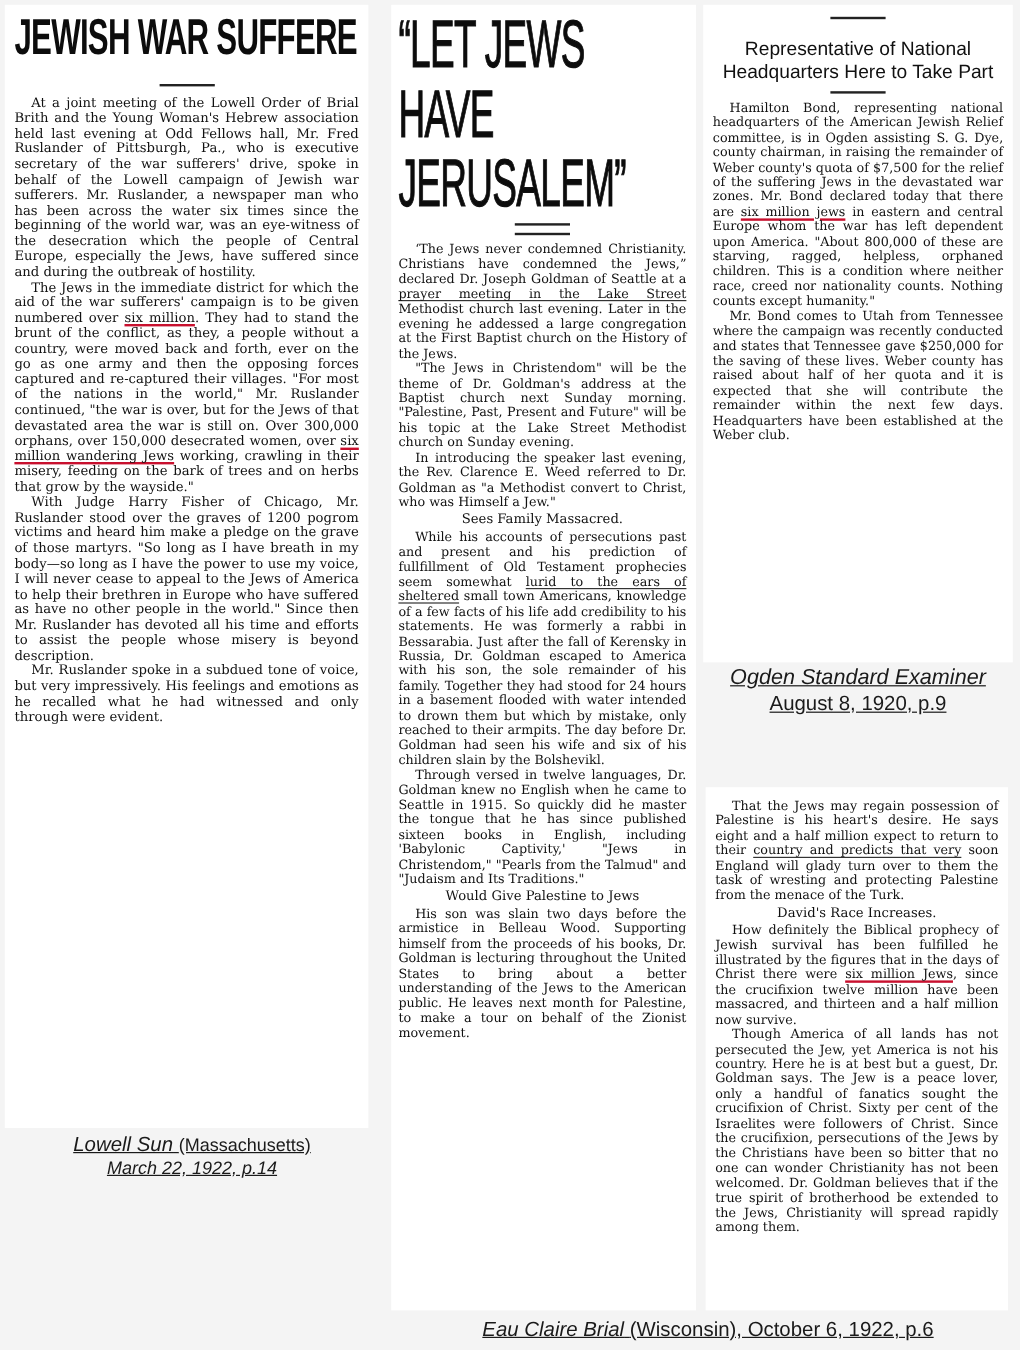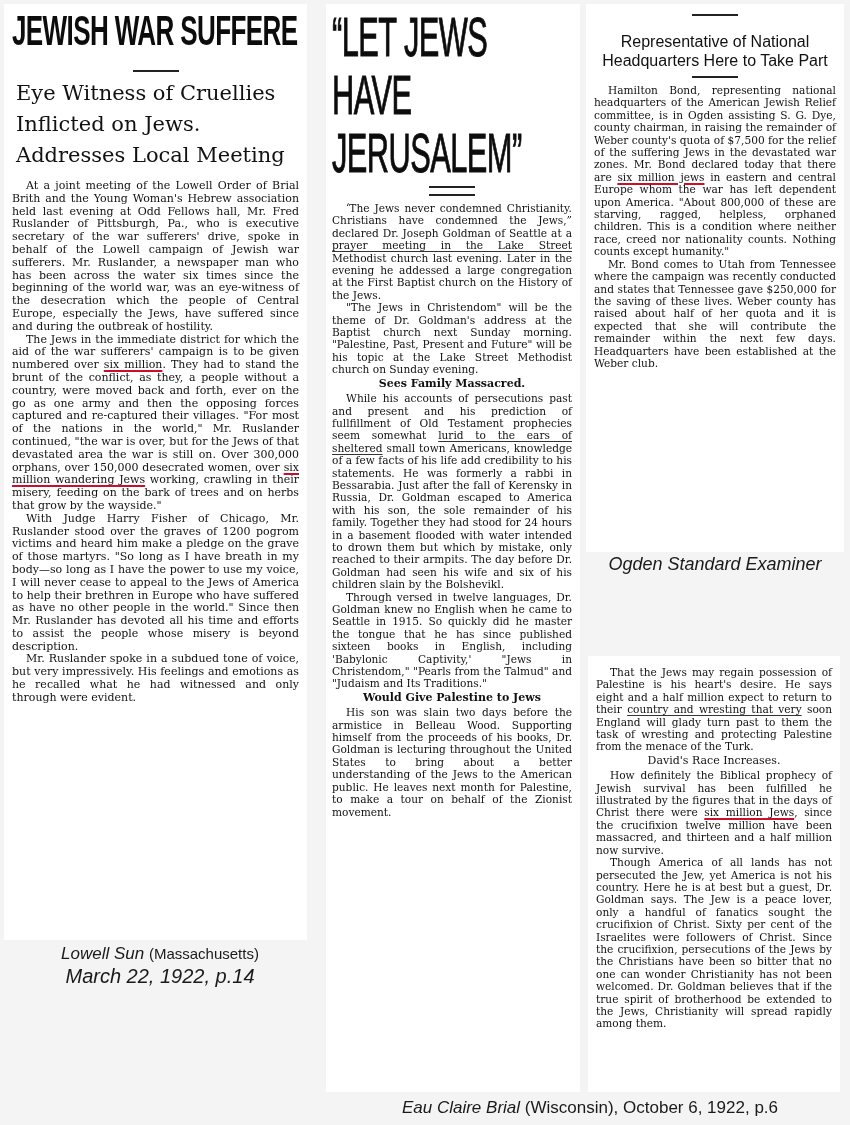--- a/index.html
+++ b/index.html
@@ -24,82 +24,83 @@
   }
   .body-text {
     font-family: "DejaVu Serif", serif;
     font-size: 10.6px; line-height: 12.4px; text-align: justify;
     margin: 0;
   }
   .body-text p { margin: 0; text-indent: 14px; }
   .ul-red { text-decoration: underline; text-decoration-color: #c8102e; text-decoration-thickness: 2px; text-underline-offset: 2px; }
   .ul-blk { text-decoration: underline; text-decoration-color: #333; text-underline-offset: 2px; }
   .subhead-small {
-    font-weight: bold; text-align: center; font-size: 11px; margin: 2px 0;
+    font-weight: normal; text-align: center; font-size: 11px; margin: 2px 0;
   }
   .caption {
     position: absolute; font-family: "Liberation Sans", sans-serif;
-    color: #1a1a1a; text-align: center;
+    color: #1a1a1a; text-align: center; text-decoration: underline;
   }
   .caption i { font-style: italic; }
 </style>
 </head>
 <body>
 
 <div class="clip" style="left:4px; top:4px; width:303px; height:936px; padding:6px 8px 0 8px;">
   <div style="height:54px; overflow:hidden;">
     <div class="headline" style="font-size:42px; transform:scaleX(0.62); width:470px; white-space:nowrap; text-align:left;">Jewish War Sufferers</div>
   </div>
   <div class="rule"></div>
-  <div class="sub" style="font-size:21px; line-height:31px; text-align:left; padding:0 4px; height:94px;">Eye Witness of Cruellies Inflicted on Jews. Addresses Local Meeting</div>
   <div class="body-text" style="font-weight:normal; font-size:11px; line-height:12.8px; margin-top:8px;">
     <p>At a joint meeting of the Lowell Order of Brial Brith and the Young Woman's Hebrew association held last evening at Odd Fellows hall, Mr. Fred Ruslander of Pittsburgh, Pa., who is executive secretary of the war sufferers' drive, spoke in behalf of the Lowell campaign of Jewish war sufferers. Mr. Ruslander, a newspaper man who has been across the water six times since the beginning of the world war, was an eye-witness of the desecration which the people of Central Europe, especially the Jews, have suffered since and during the outbreak of hostility.</p>
     <p><span>The Jews in the immediate district for which the aid of the war sufferers' campaign is to be given numbered over</span> <span class="ul-red">six million</span><span>. They had to stand the brunt of the conflict, as they, a people without a country, were moved back and forth, ever on the go as one army and then the opposing forces captured and re-captured their villages. "For most of the nations in the world," Mr. Ruslander continued, "the war is over, but for the Jews of that devastated area the war is still on. Over 300,000 orphans, over 150,000 desecrated women, over</span> <span class="ul-red">six million wandering Jews</span> <span>working, crawling in their misery, feeding on the bark of trees and on herbs that grow by the wayside."</span></p>
     <p>With Judge Harry Fisher of Chicago, Mr. Ruslander stood over the graves of 1200 pogrom victims and heard him make a pledge on the grave of those martyrs. "So long as I have breath in my body—so long as I have the power to use my voice, I will never cease to appeal to the Jews of America to help their brethren in Europe who have suffered as have no other people in the world." Since then Mr. Ruslander has devoted all his time and efforts to assist the people whose misery is beyond description.</p>
     <p>Mr. Ruslander spoke in a subdued tone of voice, but very impressively. His feelings and emotions as he recalled what he had witnessed and only through were evident.</p>
   </div>
 </div>
 <div class="caption" style="left:20px; top:944px; width:280px;text-align:center;">
   <div style="font-size:17px;"><i>Lowell Sun</i> <span style="font-size:15px;">(Massachusetts)</span></div>
-  <div style="font-size:20px; font-style:italic; margin-top:1px;">March 22, 1922, p.14</div>
+  <div style="font-size:15px; font-style:italic; margin-top:1px;">March 22, 1922, p.14</div>
 </div>
 
 <div class="clip" style="left:326px; top:4px; width:254px; height:1088px; padding:4px 8px 0 6px;">
   <div style="height:172px; overflow:hidden;">
     <div class="headline" style="font-size:56px; line-height:58px; transform:scaleX(0.55); width:440px; text-align:left; font-weight:normal; -webkit-text-stroke:1px #111;">“Let Jews Have Jerusalem” Says Dr. Goldman Here</div>
   </div>
   <div class="rule"></div>
   <div class="rule"></div>
   <div class="body-text">
     <p><span>‘The Jews never condemned Christianity. Christians have condemned the Jews,” declared Dr. Joseph Goldman of Seattle at a</span> <span class="ul-blk">prayer meeting in the Lake Street</span> <span>Methodist church last evening. Later in the evening he addessed a large congregation at the First Baptist church on the History of the Jews.</span></p>
     <p>"The Jews in Christendom" will be the theme of Dr. Goldman's address at the Baptist church next Sunday morning. "Palestine, Past, Present and Future" will be his topic at the Lake Street Methodist church on Sunday evening.</p>
+    <p>In introducing the speaker last evening, the Rev. Clarence E. Weed referred to Dr. Goldman as "a Methodist convert to Christ, who was Himself a Jew."</p>
     <div class="subhead-small">Sees Family Massacred.</div>
     <p><span>While his accounts of persecutions past and present and his prediction of fullfillment of Old Testament prophecies seem somewhat</span> <span class="ul-blk">lurid to the ears of sheltered</span> <span>small town Americans, knowledge of a few facts of his life add credibility to his statements. He was formerly a rabbi in Bessarabia. Just after the fall of Kerensky in Russia, Dr. Goldman escaped to America with his son, the sole remainder of his family. Together they had stood for 24 hours in a basement flooded with water intended to drown them but which by mistake, only reached to their armpits. The day before Dr. Goldman had seen his wife and six of his children slain by the Bolshevikl.</span></p>
     <p>Through versed in twelve languages, Dr. Goldman knew no English when he came to Seattle in 1915. So quickly did he master the tongue that he has since published sixteen books in English, including 'Babylonic Captivity,' "Jews in Christendom," "Pearls from the Talmud" and "Judaism and Its Traditions."</p>
     <div class="subhead-small">Would Give Palestine to Jews</div>
     <p>His son was slain two days before the armistice in Belleau Wood. Supporting himself from the proceeds of his books, Dr. Goldman is lecturing throughout the United States to bring about a better understanding of the Jews to the American public. He leaves next month for Palestine, to make a tour on behalf of the Zionist movement.</p>
   </div>
 </div>
 
 <div class="clip" style="left:588px; top:656px; width:252px; height:436px; padding:10px 8px 0 8px;">
   <div class="body-text">
-    <p><span>That the Jews may regain possession of Palestine is his heart's desire. He says eight and a half million expect to return to their</span> <span class="ul-blk">country and wresting that very</span> <span>soon England will glady turn past to them the task of wresting and protecting Palestine from the menace of the Turk.</span></p>
+    <p><span>That the Jews may regain possession of Palestine is his heart's desire. He says eight and a half million expect to return to their</span> <span class="ul-blk">country and predicts that very</span> <span>soon England will glady turn over to them the task of wresting and protecting Palestine from the menace of the Turk.</span></p>
     <div class="subhead-small" style="font-weight:normal;text-align:center;">David's Race Increases.</div>
     <p><span>How definitely the Biblical prophecy of Jewish survival has been fulfilled he illustrated by the figures that in the days of Christ there were</span> <span class="ul-red">six million Jews</span><span>, since the crucifixion twelve million have been massacred, and thirteen and a half million now survive.</span></p>
     <p>Though America of all lands has not persecuted the Jew, yet America is not his country. Here he is at best but a guest, Dr. Goldman says. The Jew is a peace lover, only a handful of fanatics sought the crucifixion of Christ. Sixty per cent of the Israelites were followers of Christ. Since the crucifixion, persecutions of the Jews by the Christians have been so bitter that no one can wonder Christianity has not been welcomed. Dr. Goldman believes that if the true spirit of brotherhood be extended to the Jews, Christianity will spread rapidly among them.</p>
   </div>
 </div>
 <div class="caption" style="left:330px; top:1098px; width:520px; font-size:17px;">
   <i>Eau Claire Brial</i> <span>(Wisconsin), October 6, 1922, p.6</span>
 </div>
 
 <div class="clip" style="left:586px; top:4px; width:258px; height:548px; padding:4px 8px 0 8px;">
   <div class="rule"></div>
   <div class="sub" style="font-family:'Liberation Sans', sans-serif; font-size:16px; line-height:19px; padding:0 2px;margin-top:16px;">Representative of National Headquarters Here to Take Part</div>
   <div class="rule"></div>
   <div class="body-text">
     <p><span>Hamilton Bond, representing national headquarters of the American Jewish Relief committee, is in Ogden assisting S. G. Dye, county chairman, in raising the remainder of Weber county's quota of $7,500 for the relief of the suffering Jews in the devastated war zones. Mr. Bond declared today that there are</span> <span class="ul-red">six million jews</span> <span>in eastern and central Europe whom the war has left dependent upon America. "About 800,000 of these are starving, ragged, helpless, orphaned children. This is a condition where neither race, creed nor nationality counts. Nothing counts except humanity."</span></p>
     <p>Mr. Bond comes to Utah from Tennessee where the campaign was recently conducted and states that Tennessee gave $250,000 for the saving of these lives. Weber county has raised about half of her quota and it is expected that she will contribute the remainder within the next few days. Headquarters have been established at the Weber club.</p>
   </div>
 </div>
 <div class="caption" style="left:586px; top:554px; width:258px;">
   <div style="font-size:18px; font-style:italic;">Ogden Standard Examiner</div>
+  <div style="font-size:17px; margin-top:2px;">August 8, 1920, p.9</div>
 </div>
 
 </body></html>

